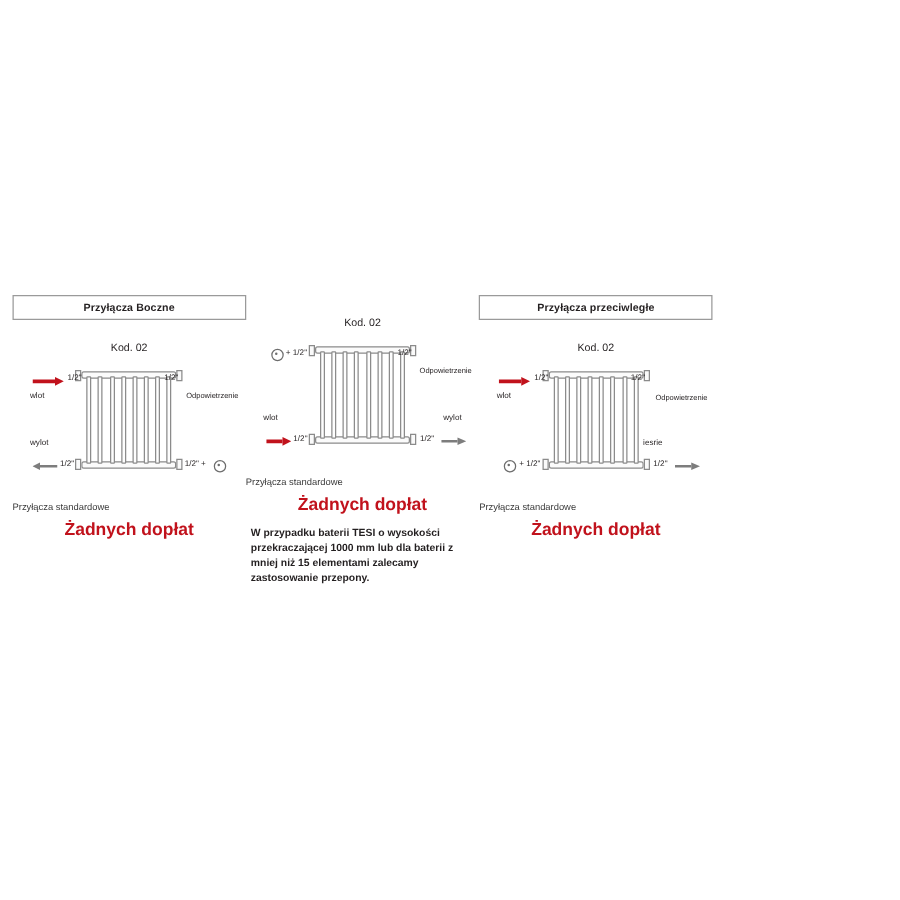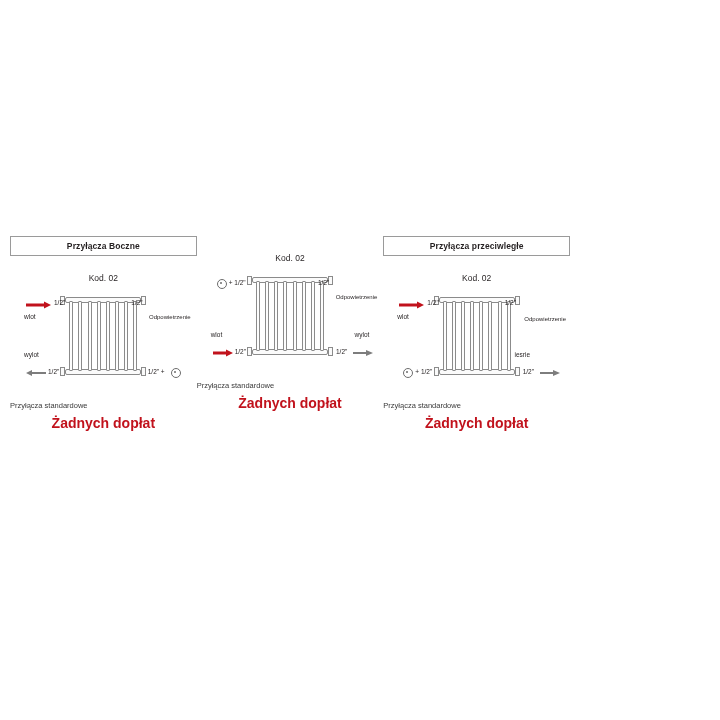--- a/index.html
+++ b/index.html
@@ -266,20 +266,21 @@
         <span class="arrow" style="right:10px; top:80px;">
           <svg width="20" height="8" viewBox="0 0 20 8">
               <path d="M0 4 L13 4" stroke="#7d7d7d" stroke-width="2"></path>
               <path d="M13 1 L20 4 L13 7 Z" fill="#7d7d7d"></path>
             </svg>
         </span>
       </div>
 
       <div class="cap-note">Przyłącza standardowe</div>
       <div class="cap-red">Żadnych dopłat</div>
+      <div class="cap-para">W przypadku baterii TESI o wysokości przekraczającej 1000 mm lub dla baterii z mniej niż 15 elementami zalecamy zastosowanie przepony.</div>
     </div>
 
     <div class="panel">
       <div class="panel-title">Przyłącza przeciwległe</div>
       <div class="kod">Kod. 02</div>
 
       <div class="rad-area">
         <div class="radiator">
           <div class="rail top"></div>
           <div class="rail bottom"></div>

